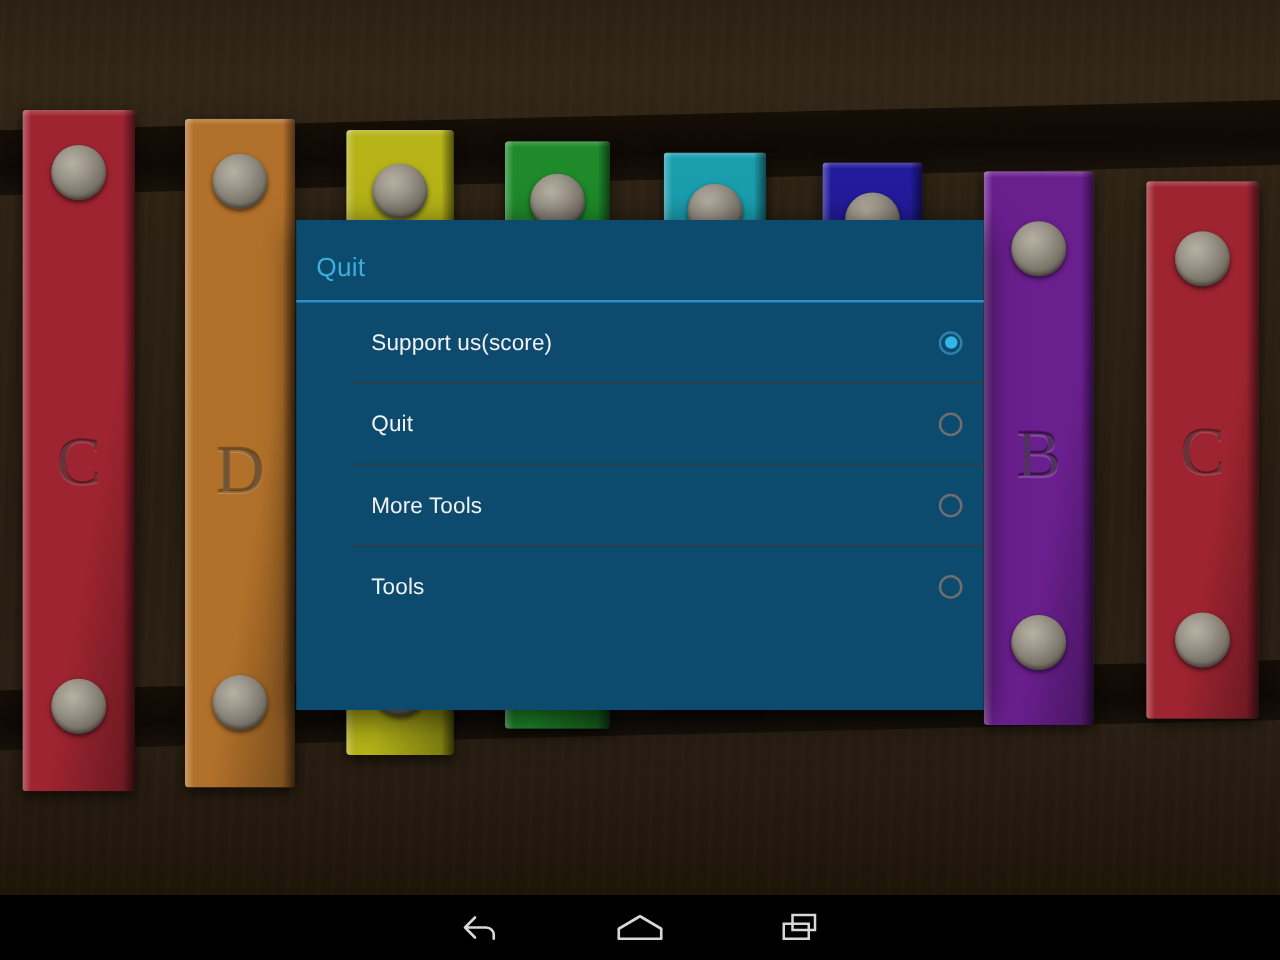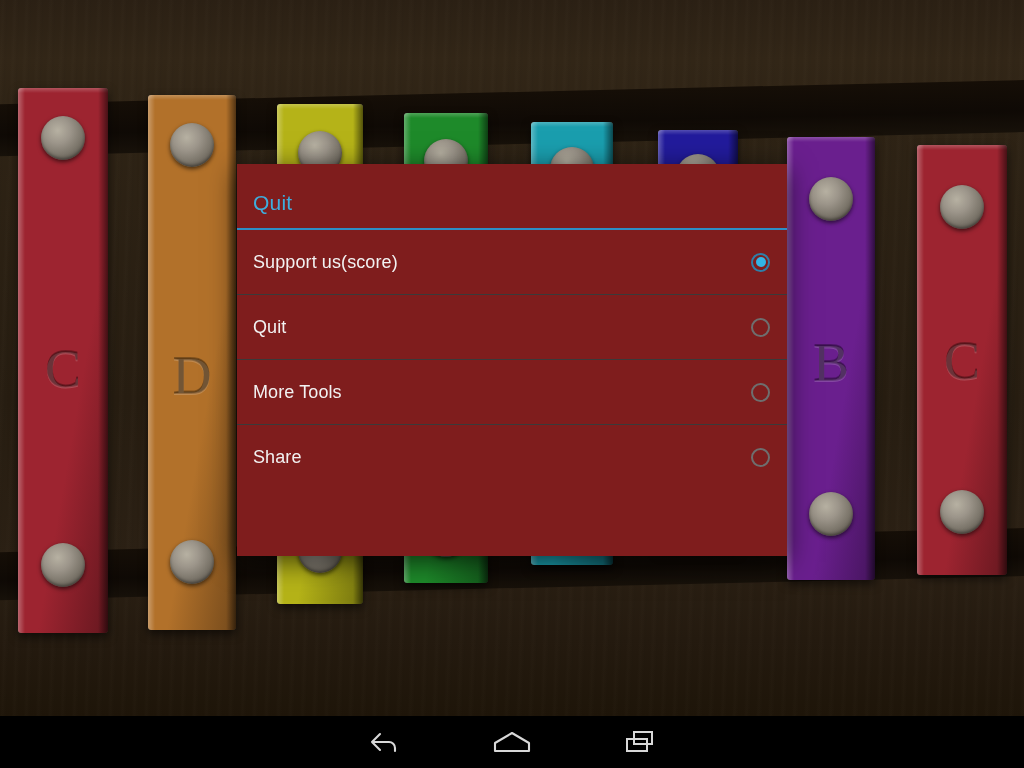--- a/index.html
+++ b/index.html
@@ -127,24 +127,24 @@
       0 1px 0 rgba(255,255,255,0.18),
       0 -1px 0 rgba(0,0,0,0.30);
     user-select: none;
     pointer-events: none;
   }
 
   
   #dialog {
     position: absolute;
     left: 237px;
-    top: 164px;
+    top: 176px;
     width: 550px;
     height: 392px;
-    background: #7f1d1d;
+    background: #0c4a6e;
     box-shadow: 0 6px 26px rgba(0,0,0,0.65);
     color: #ffffff;
     z-index: 40;
   }
 
   #dialog-title-wrap {
     height: 66px;
     position: relative;
     border-bottom: 2px solid #2e8fc6;
     box-sizing: border-box;
@@ -161,20 +161,21 @@
   .dlg-item {
     position: relative;
     height: 65px;
     display: flex;
     align-items: center;
     justify-content: space-between;
     padding: 0 17px 0 16px;
     box-sizing: border-box;
     border-bottom: 1px solid #3a3a3a;
     cursor: default;
+    margin-left: 44px;
   }
   .dlg-item:last-child { border-bottom: none; }
   .dlg-item .label {
     font-size: 18px;
     color: #f2f2f2;
     letter-spacing: .1px;
   }
 
   .radio {
     width: 19px; height: 19px;
@@ -312,21 +313,21 @@
         </div>
         <div class="dlg-item">
           <span class="label">Quit</span>
           <span class="radio"></span>
         </div>
         <div class="dlg-item">
           <span class="label">More Tools</span>
           <span class="radio"></span>
         </div>
         <div class="dlg-item">
-          <span class="label">Share</span>
+          <span class="label">Tools</span>
           <span class="radio"></span>
         </div>
       </div>
   </div>
 
   <div id="navbar">
     <div class="nav-btn" id="nav-back">
       <svg width="34" height="26" viewBox="0 0 34 26">
         <path d="M5 13 L13 5 M5 13 L13 21 M5 13 H22 a6 6 0 0 1 6 6 v3" fill="none" stroke="#d8d8d8" stroke-width="2.1" stroke-linecap="round" stroke-linejoin="round"></path>
       </svg>

